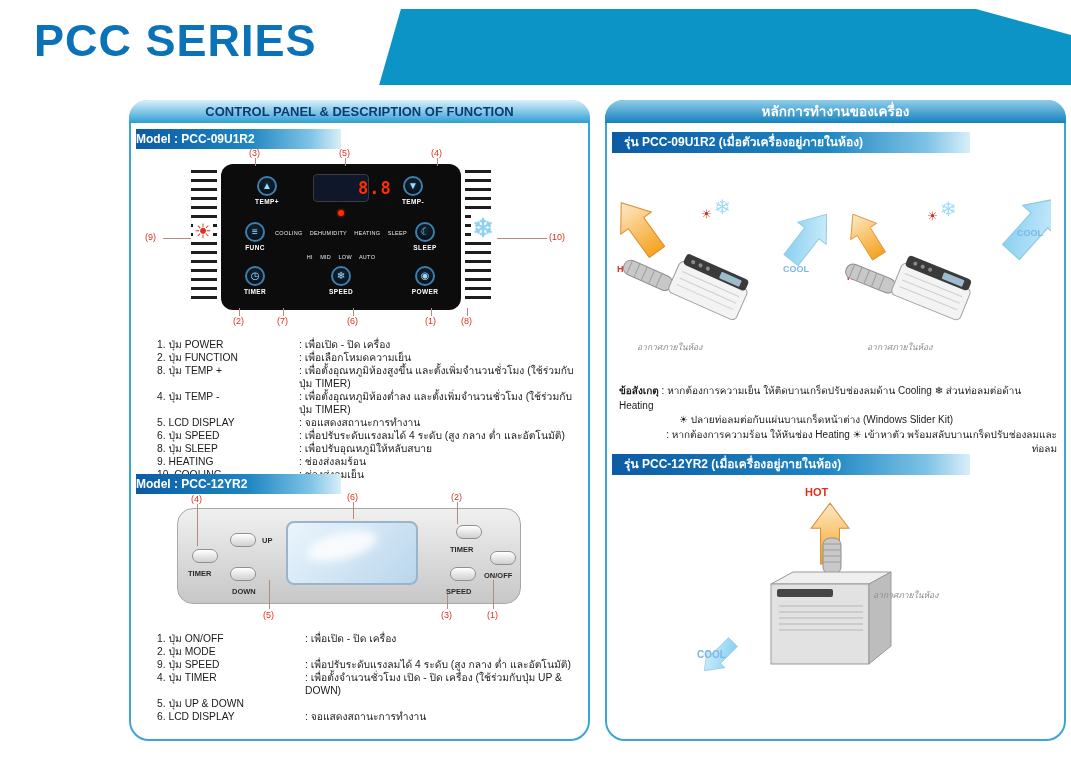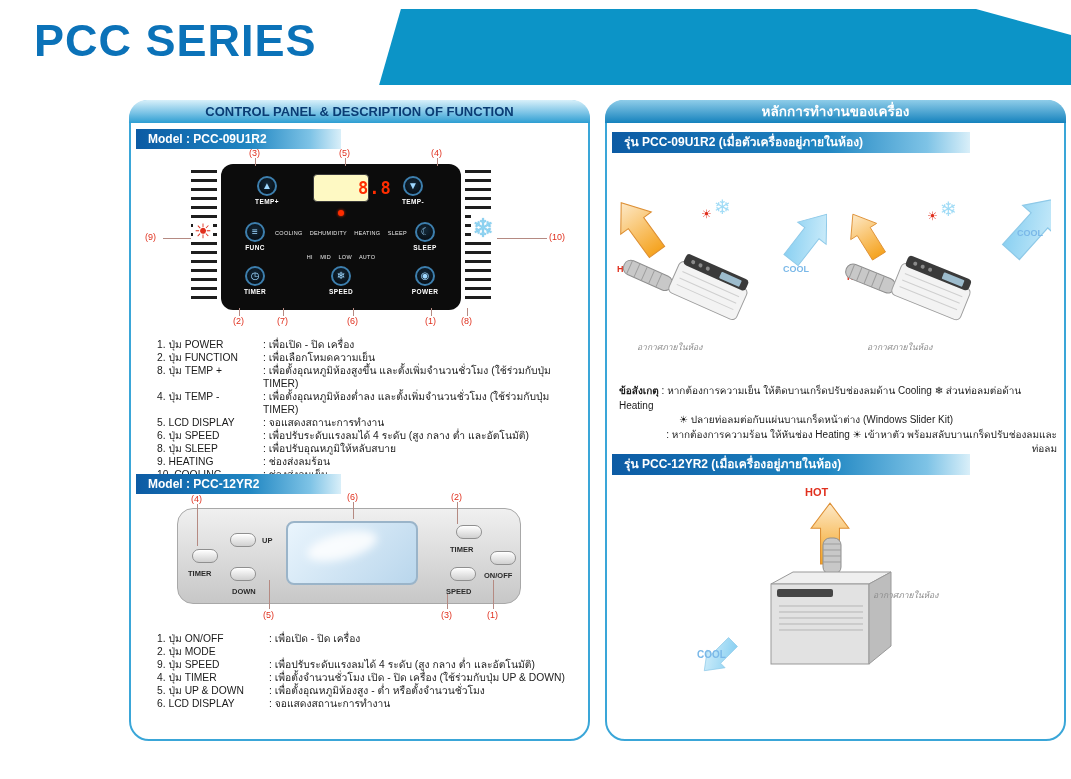--- a/index.html
+++ b/index.html
@@ -21,21 +21,21 @@
   .panel.left { left:129px; }
   .panel.right { left:605px; }
   .panel-header { position:absolute; left:-2px; top:-2px; width:461px; height:23px; line-height:23px;
     text-align:center; font-weight:bold; border-radius:18px 18px 0 0; }
   .left .panel-header { background:linear-gradient(180deg,#d8f0fa,#7cc4e6 55%,#2d9ed2);
     color:#0a3c74; font-size:13px; }
   .right .panel-header { background:linear-gradient(180deg,#8fcde9,#1582bd);
     color:#fff; font-size:13.5px; }
 
   .model-bar { position:absolute; left:5px; width:205px; height:20px; line-height:20px;
-    padding-left:12px; color:#fff; font-weight:bold; font-size:12px;
+    color:#fff; font-weight:bold; font-size:12px;
     background:linear-gradient(90deg,#0c5ba4 0%,#1f86c2 55%,#7ec3e6 85%,#d9eff9 100%); }
   .m1 { top:27px; }
   .m2 { top:372px; }
 
   
   .cp1 { position:absolute; left:60px; top:62px; width:300px; height:146px; }
   .stripes { position:absolute; top:6px; bottom:6px; width:26px;
     background:repeating-linear-gradient(180deg,#1e1e1e 0 3px,transparent 3px 9px); }
   .stripes.sl { left:0; } .stripes.sr { right:0; }
   .cp1-sun { position:absolute; left:2px; top:56px; font-size:20px; line-height:1;
@@ -45,38 +45,38 @@
   .cp1-black { position:absolute; left:30px; top:0; width:240px; height:146px;
     background:#0c0c0c; border-radius:12px; }
   .cpbtn { position:absolute; width:40px; text-align:center; }
   .cpbtn .ic { width:20px; height:20px; margin:0 auto; border-radius:50%;
     border:2px solid #3d7fae; background:radial-gradient(circle at 50% 40%,#13293a,#04070b);
     color:#9fd8ff; font-size:10px; line-height:16px; }
   .cpbtn .bl { display:block; font-size:6.5px; color:#fff; margin-top:2px; letter-spacing:.4px; font-weight:bold; }
   .b-tempp { left:26px; top:12px; } .b-tempm { left:172px; top:12px; }
   .b-func  { left:14px; top:58px; } .b-sleep { left:184px; top:58px; }
   .b-timer { left:14px; top:102px; } .b-speed { left:100px; top:102px; } .b-power { left:184px; top:102px; }
-  .lcd1 { position:absolute; left:92px; top:10px; width:56px; height:28px; background:#fef9c3;
+  .lcd1 { position:absolute; left:92px; top:10px; width:56px; height:28px; background:#0f172a;
     border:1px solid #3a3a3a; border-radius:4px; text-align:center;padding-left:44px; }
   .lcd1 span { color:#ff2d00; font-family:"DejaVu Sans Mono",monospace; font-weight:bold;
     font-size:17px; line-height:26px; letter-spacing:1px; }
   .reddot { position:absolute; left:117px; top:46px; width:6px; height:6px; border-radius:50%;
     background:#ff2d00; box-shadow:0 0 3px #ff2d00; }
   .ind { position:absolute; left:44px; right:44px; text-align:center; color:#e8e8e8;
     font-size:5.5px; white-space:pre; letter-spacing:.3px; }
   .ind1 { top:66px; } .ind2i { top:90px; }
 
   
   .co { position:absolute; color:#e0301e; font-size:9px; }
   .lead { position:absolute; background:#b58a82; }
 
   
   .fn-list { position:absolute; left:26px; width:420px; list-style:none; }
   .l1 { top:236px; } .l2 { top:530px; }
-  .fn-list li { display:flex; font-size:10.3px; line-height:13px; color:#1a1a1a; }
+  .fn-list li { display:flex; font-size:10.3px; line-height:13px; color:#1a1a1a;gap:36px; }
   .fn-name { flex:0 0 106px; }
   .l2 .fn-name { flex-basis:112px; }
   .fn-desc { flex:1; }
 
   
   .cp2 { position:absolute; left:46px; top:406px; width:344px; height:96px;
     background:linear-gradient(180deg,#f0f0f0,#c7c7c7); border:1px solid #a8a8a8; border-radius:16px; }
   .oval { position:absolute; width:26px; height:14px; border-radius:8px;
     background:linear-gradient(180deg,#ffffff,#d0d0d0); border:1px solid #8f8f8f;
     box-shadow:inset 0 1px 1px #fff; }
@@ -301,21 +301,20 @@
     <li>
         <span class="fn-name">9. ปุ่ม SPEED</span>
         <span class="fn-desc">: เพื่อปรับระดับแรงลมได้ 4 ระดับ (สูง กลาง ต่ำ และอัตโนมัติ)</span>
       </li>
     <li>
         <span class="fn-name">4. ปุ่ม TIMER</span>
         <span class="fn-desc">: เพื่อตั้งจำนวนชั่วโมง เปิด - ปิด เครื่อง (ใช้ร่วมกับปุ่ม UP &amp; DOWN)</span>
       </li>
     <li>
         <span class="fn-name">5. ปุ่ม UP &amp; DOWN</span>
-        <span class="fn-desc">: เพื่อตั้งอุณหภูมิห้องสูง - ต่ำ หรือตั้งจำนวนชั่วโมง</span>
       </li>
     <li>
         <span class="fn-name">6. LCD DISPLAY</span>
         <span class="fn-desc">: จอแสดงสถานะการทำงาน</span>
       </li>
   </ul>
 </section>
 
 <section class="panel right">
   <header class="panel-header">หลักการทำงานของเครื่อง</header>

